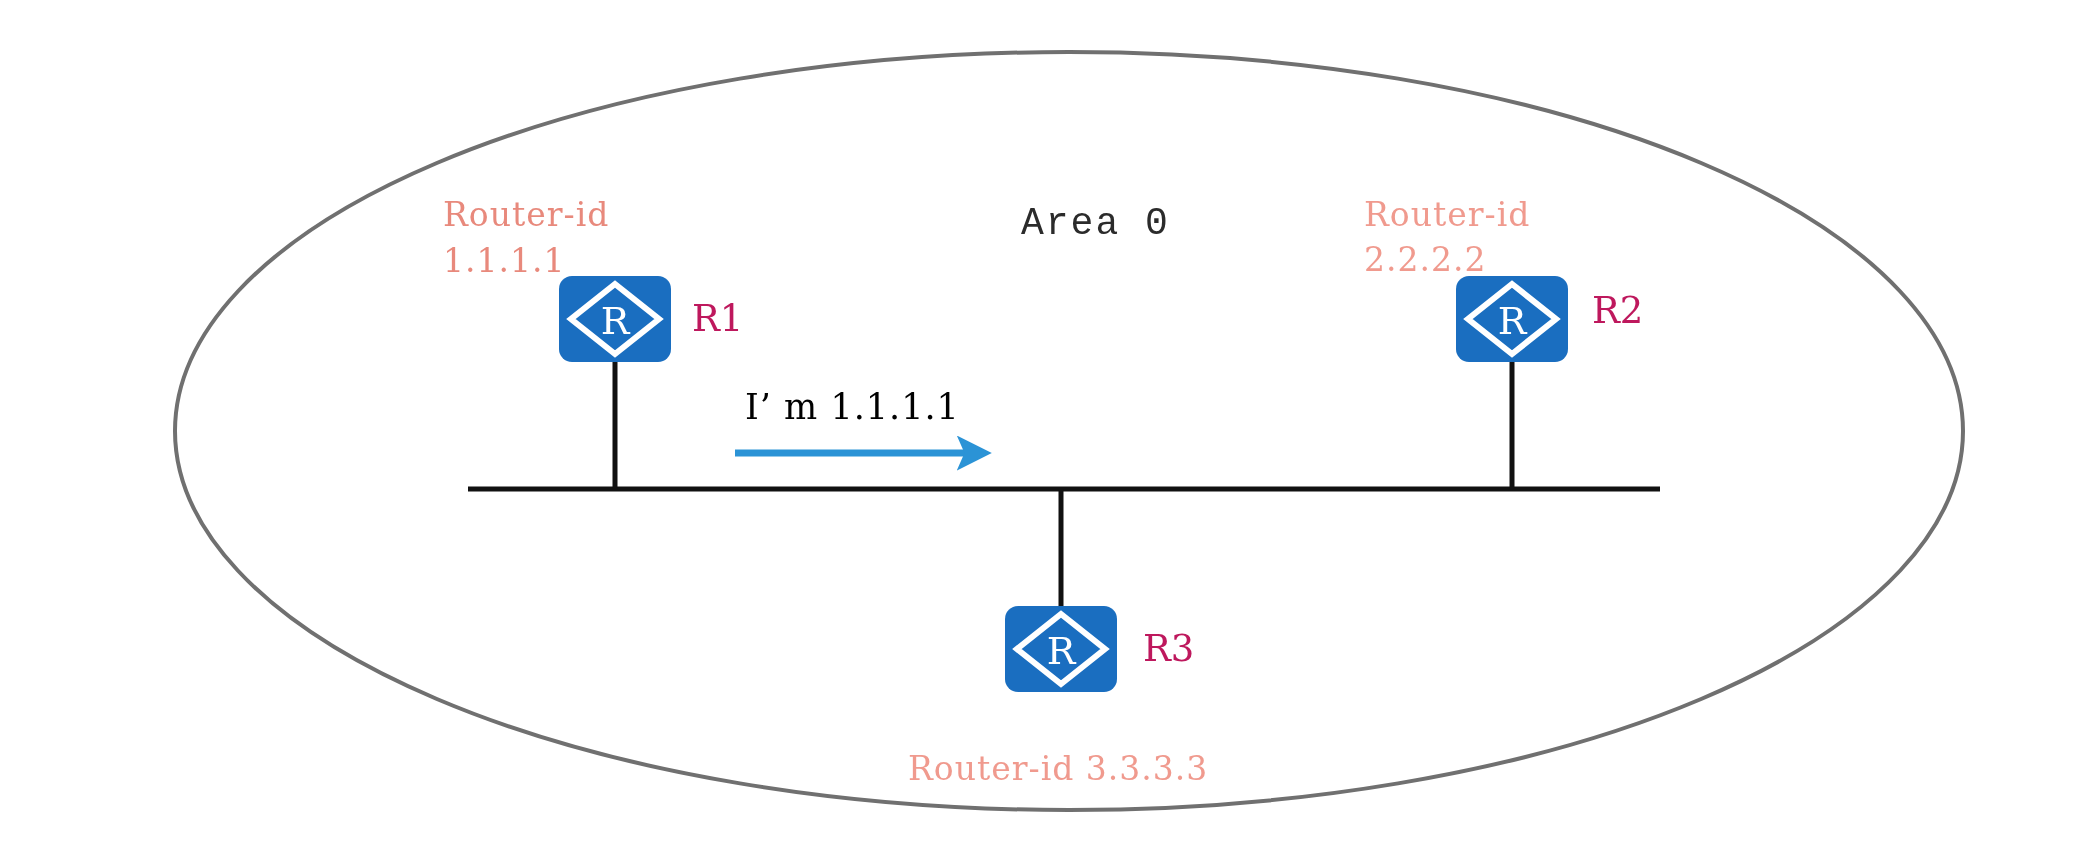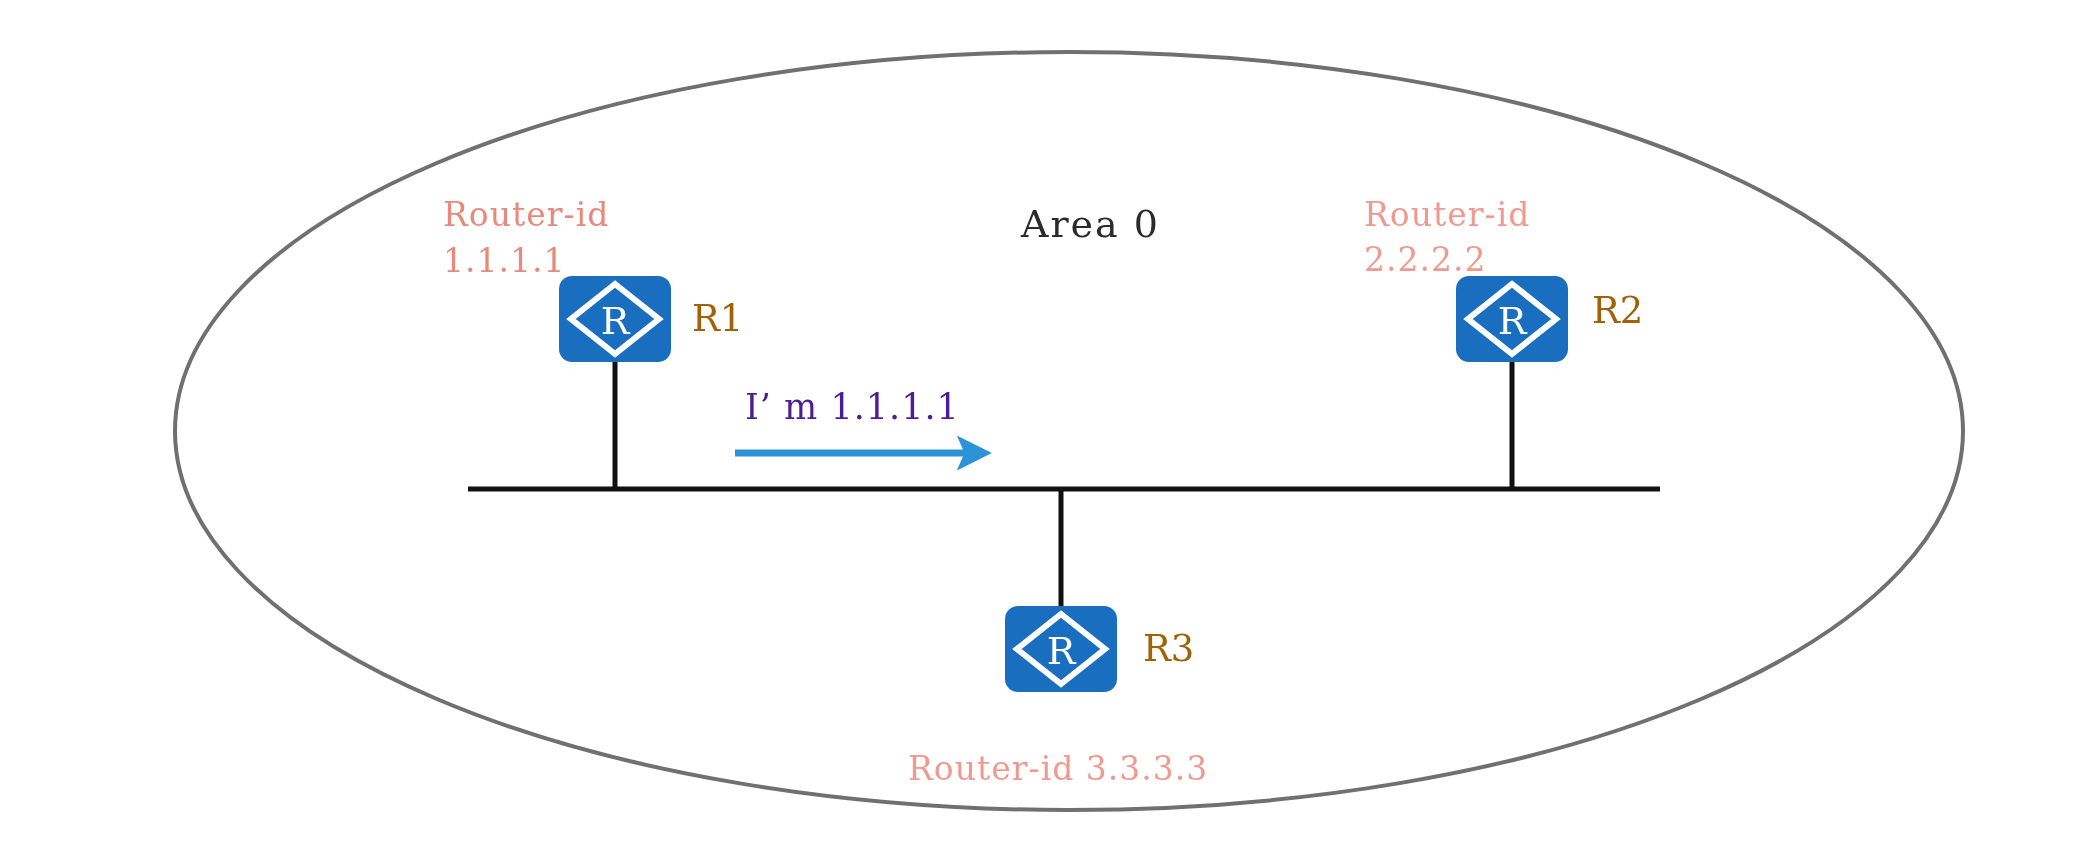--- a/index.html
+++ b/index.html
@@ -43,26 +43,26 @@
   }
   .rid-label-2 {
     font-family: "DejaVu Serif", "Liberation Serif", serif;
     font-size: 33px;
     color: #f09a8e;
     letter-spacing: 1px;
   }
   .node-label {
     font-family: "DejaVu Serif", "Liberation Serif", serif;
     font-size: 37px;
-    color: #a16207;
+    color: #be185d;
   }
   .msg-label {
     font-family: "DejaVu Serif", "Liberation Serif", serif;
     font-size: 35px;
-    color: #4c1d95;
+    color: #000000;
     letter-spacing: 1px;
   }
 </style>
 </head>
 <body>
 
 <div id="canvas">
 
   <svg id="diagram-svg" viewBox="0 0 2077 859">
     <defs>
@@ -85,21 +85,21 @@
     <line x1="1512" y1="360" x2="1512" y2="489" stroke="#111111" stroke-width="5"></line>
     <line x1="1061" y1="489" x2="1061" y2="608" stroke="#111111" stroke-width="5"></line>
 
     <use href="#router-sym" x="558" y="275" width="114" height="88"></use>
     <use href="#router-sym" x="1455" y="275" width="114" height="88"></use>
     <use href="#router-sym" x="1004" y="605" width="114" height="88"></use>
 
     <line x1="735" y1="453" x2="975" y2="453" stroke="#2b93d6" stroke-width="7" marker-end="url(#arrowhead)"></line>
   </svg>
 
-  <div class="txt area-label" style="left:1021px; top:205px;">Area 0</div>
+  <div class="txt area-label" style="left:1021px; top:205px;font-family:Liberation Mono, monospace;">Area 0</div>
 
   <div class="txt rid-label" style="left:443px; top:198px;">Router-id</div>
   <div class="txt rid-label" style="left:443px; top:244px;">1.1.1.1</div>
   <div class="txt node-label" style="left:692px; top:300px;">R1</div>
 
   <div class="txt rid-label-2" style="left:1364px; top:198px;">Router-id</div>
   <div class="txt rid-label-2" style="left:1364px; top:243px;">2.2.2.2</div>
   <div class="txt node-label" style="left:1592px; top:292px;">R2</div>
 
   <div class="txt node-label" style="left:1143px; top:630px;text-align:right;">R3</div>

